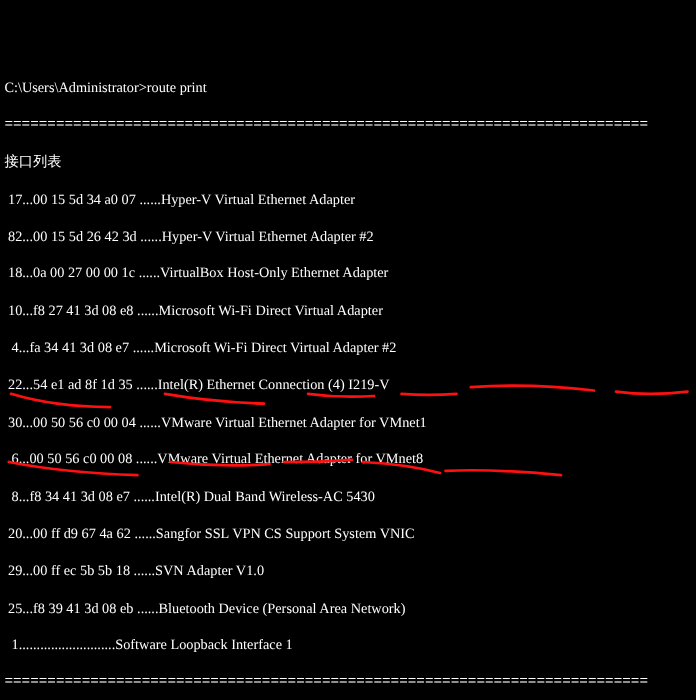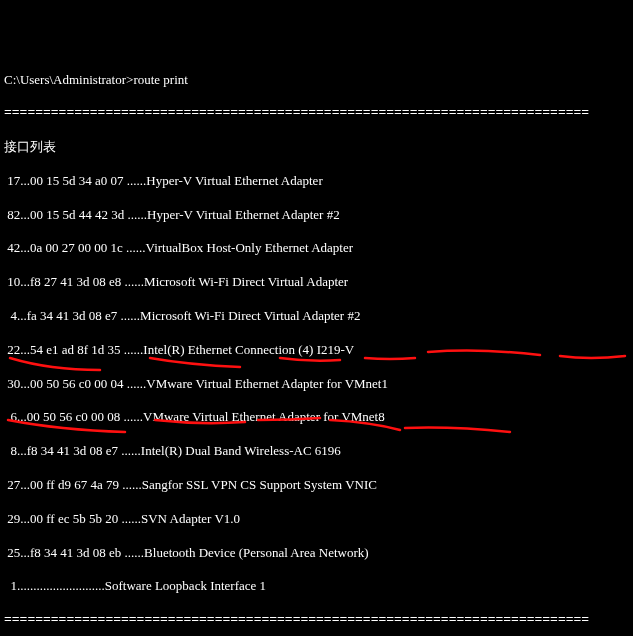--- a/index.html
+++ b/index.html
@@ -21,31 +21,31 @@
 </style>
 </head>
 <body>
 
 
 
 <div class="line">C:\Users\Administrator&gt;route print</div>
 <div class="hr">===========================================================================</div>
 <div class="line">接口列表</div>
 <div class="line"> 17...00 15 5d 34 a0 07 ......Hyper-V Virtual Ethernet Adapter</div>
-<div class="line"> 82...00 15 5d 44 42 3d ......Hyper-V Virtual Ethernet Adapter #2</div>
-<div class="line"> 42...0a 00 27 00 00 1c ......VirtualBox Host-Only Ethernet Adapter</div>
+<div class="line"> 82...00 15 5d 26 42 3d ......Hyper-V Virtual Ethernet Adapter #2</div>
+<div class="line"> 18...0a 00 27 00 00 1c ......VirtualBox Host-Only Ethernet Adapter</div>
 <div class="line"> 10...f8 27 41 3d 08 e8 ......Microsoft Wi-Fi Direct Virtual Adapter</div>
 <div class="line">  4...fa 34 41 3d 08 e7 ......Microsoft Wi-Fi Direct Virtual Adapter #2</div>
 <div class="line"> 22...54 e1 ad 8f 1d 35 ......Intel(R) Ethernet Connection (4) I219-V</div>
 <div class="line"> 30...00 50 56 c0 00 04 ......VMware Virtual Ethernet Adapter for VMnet1</div>
 <div class="line">  6...00 50 56 c0 00 08 ......VMware Virtual Ethernet Adapter for VMnet8</div>
-<div class="line">  8...f8 34 41 3d 08 e7 ......Intel(R) Dual Band Wireless-AC 6196</div>
-<div class="line"> 27...00 ff d9 67 4a 79 ......Sangfor SSL VPN CS Support System VNIC</div>
-<div class="line"> 29...00 ff ec 5b 5b 20 ......SVN Adapter V1.0</div>
-<div class="line"> 25...f8 34 41 3d 08 eb ......Bluetooth Device (Personal Area Network)</div>
+<div class="line">  8...f8 34 41 3d 08 e7 ......Intel(R) Dual Band Wireless-AC 5430</div>
+<div class="line"> 20...00 ff d9 67 4a 62 ......Sangfor SSL VPN CS Support System VNIC</div>
+<div class="line"> 29...00 ff ec 5b 5b 18 ......SVN Adapter V1.0</div>
+<div class="line"> 25...f8 39 41 3d 08 eb ......Bluetooth Device (Personal Area Network)</div>
 <div class="line">  1...........................Software Loopback Interface 1</div>
 <div class="hr">===========================================================================</div>
 
 
 
 
 
 
 
 

